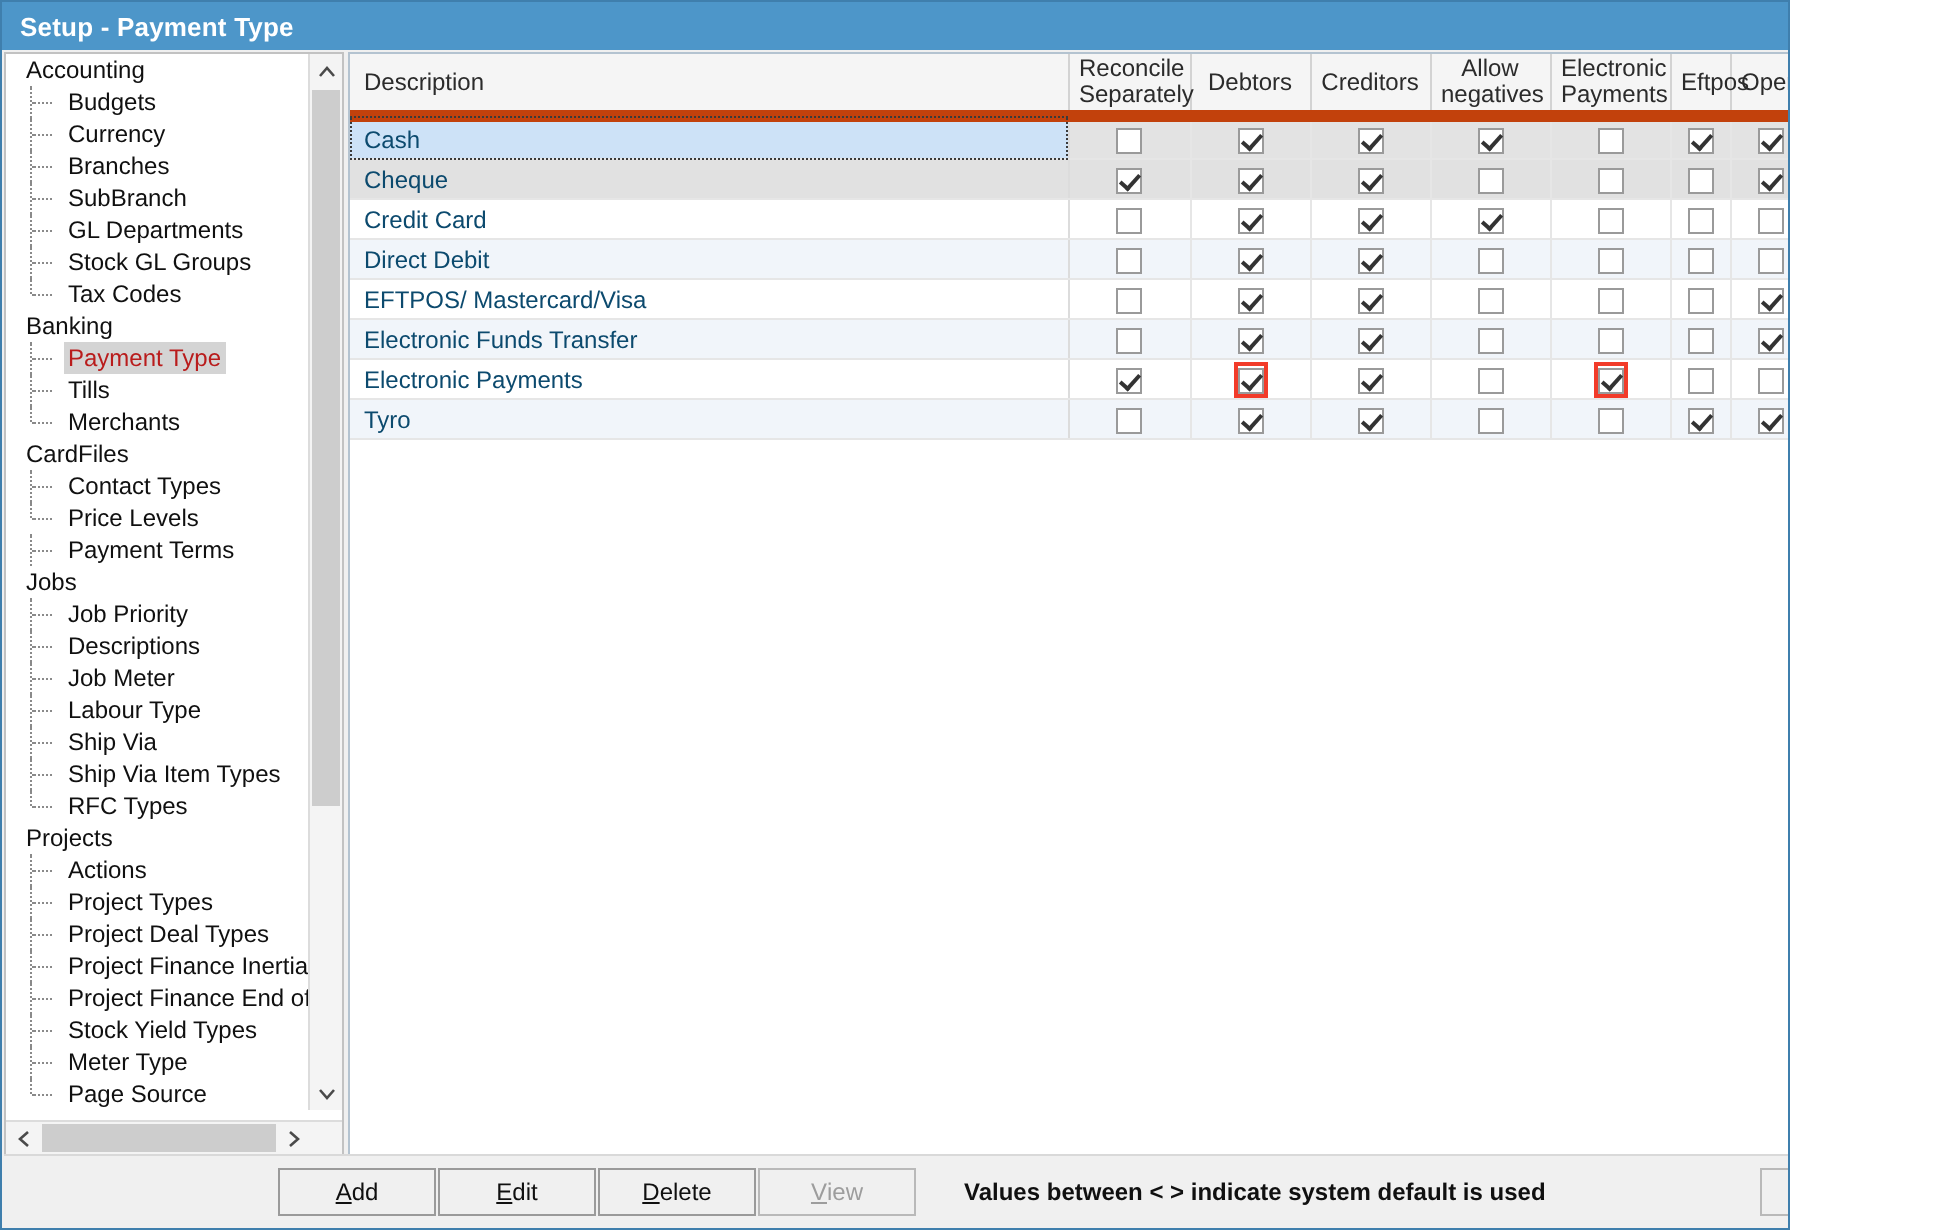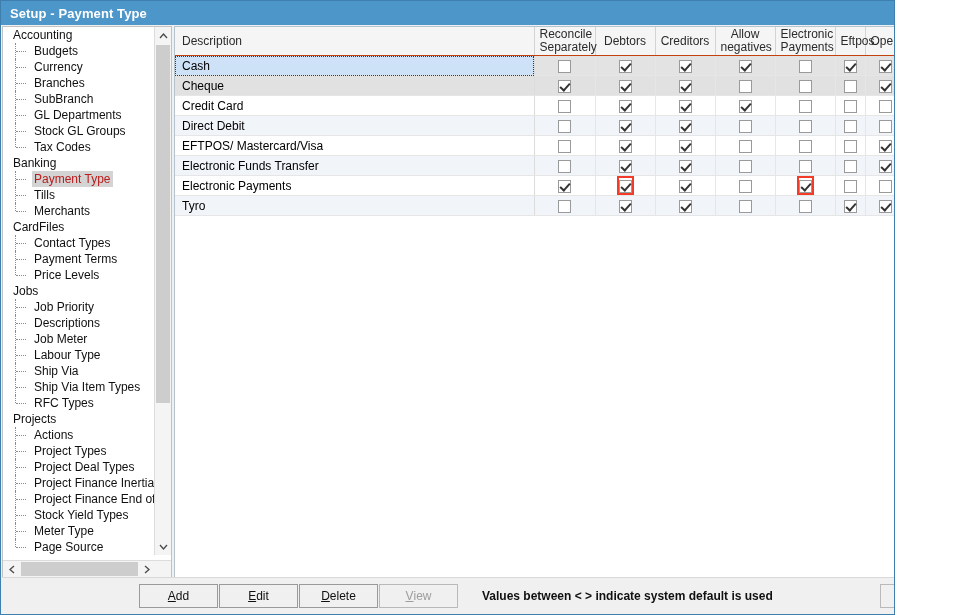--- a/index.html
+++ b/index.html
@@ -139,21 +139,21 @@
   }
   table#grid {
     border-collapse: collapse;
     width: 100%;
     table-layout: fixed;
     font-size: 12px;
   }
   #grid thead th {
     background: #f5f5f5;
     border-right: 1px solid #d3d3d3;
-    border-bottom: 1px solid #c2410c;
+    border-bottom: 6px solid #c2410c;
     height: 28px;
     padding: 1px 5px;
     font-weight: normal;
     font-size: 12px;
     color: #2b2b2b;
     vertical-align: middle;
     line-height: 13px;
     text-align: center;
   }
   #grid thead th.desc-h {
@@ -169,21 +169,21 @@
     height: 20px;
     border-right: 1px solid #e6e6e6;
     border-bottom: 1px solid #e6e6e6;
     padding: 0;
     text-align: center;
     vertical-align: middle;
   }
   #grid tbody td.desc {
     text-align: left;
     padding-left: 7px;
-    color: #000000;
+    color: #0c4a6e;
     white-space: nowrap;
     border-right: 1px solid #dcdcdc;
   }
   #grid tbody td.sec { border-right: none; }
   tr.r-odd td  { background: #ffffff; }
   tr.r-even td { background: #f1f5fa; }
   tr.r-sel td  { background: #cde2f7; }
   tr.r-sel td.desc {
     background: #cde2f7;
     outline: 1px dotted #3a3a3a;
@@ -282,22 +282,22 @@
         <div class="tnode child"><span class="lbl">SubBranch</span></div>
         <div class="tnode child"><span class="lbl">GL Departments</span></div>
         <div class="tnode child"><span class="lbl">Stock GL Groups</span></div>
         <div class="tnode child last"><span class="lbl">Tax Codes</span></div>
         <div class="tnode root"><span class="lbl">Banking</span></div>
         <div class="tnode child selected"><span class="lbl">Payment Type</span></div>
         <div class="tnode child"><span class="lbl">Tills</span></div>
         <div class="tnode child last"><span class="lbl">Merchants</span></div>
         <div class="tnode root"><span class="lbl">CardFiles</span></div>
         <div class="tnode child"><span class="lbl">Contact Types</span></div>
+        <div class="tnode child last"><span class="lbl">Price Levels</span></div>
         <div class="tnode child"><span class="lbl">Payment Terms</span></div>
-        <div class="tnode child last"><span class="lbl">Price Levels</span></div>
         <div class="tnode root"><span class="lbl">Jobs</span></div>
         <div class="tnode child"><span class="lbl">Job Priority</span></div>
         <div class="tnode child"><span class="lbl">Descriptions</span></div>
         <div class="tnode child"><span class="lbl">Job Meter</span></div>
         <div class="tnode child"><span class="lbl">Labour Type</span></div>
         <div class="tnode child"><span class="lbl">Ship Via</span></div>
         <div class="tnode child"><span class="lbl">Ship Via Item Types</span></div>
         <div class="tnode child last"><span class="lbl">RFC Types</span></div>
         <div class="tnode root"><span class="lbl">Projects</span></div>
         <div class="tnode child"><span class="lbl">Actions</span></div>

